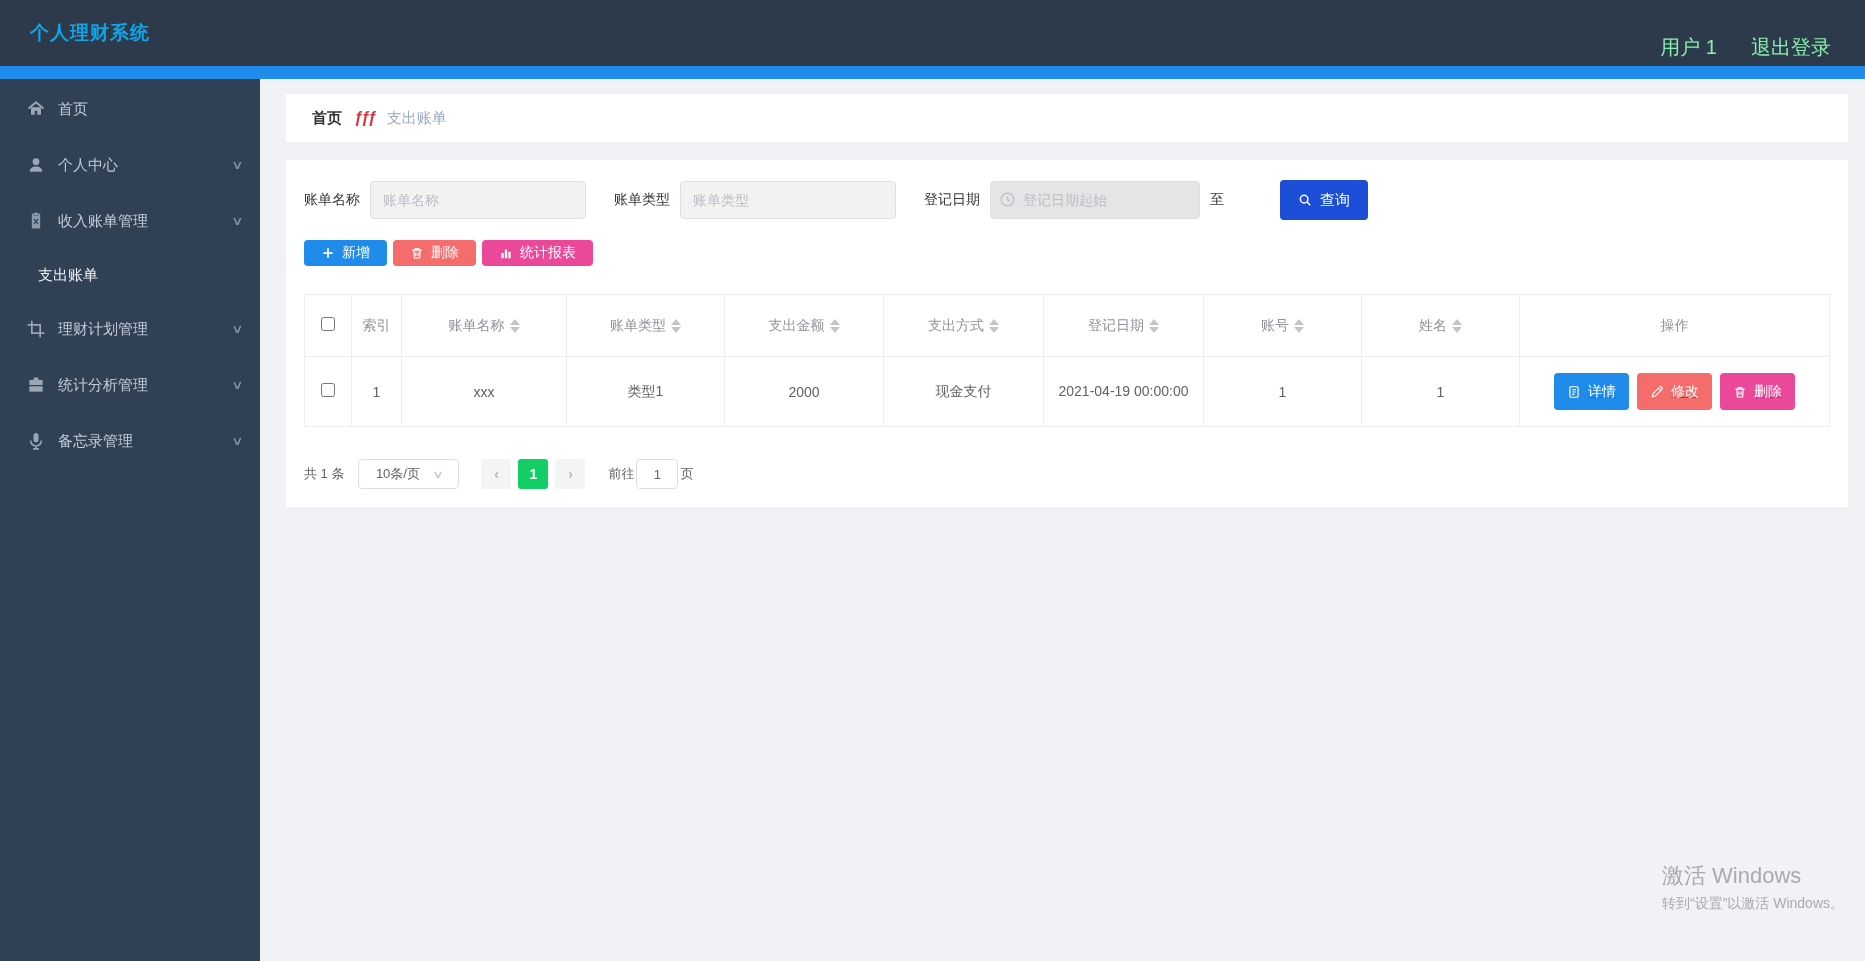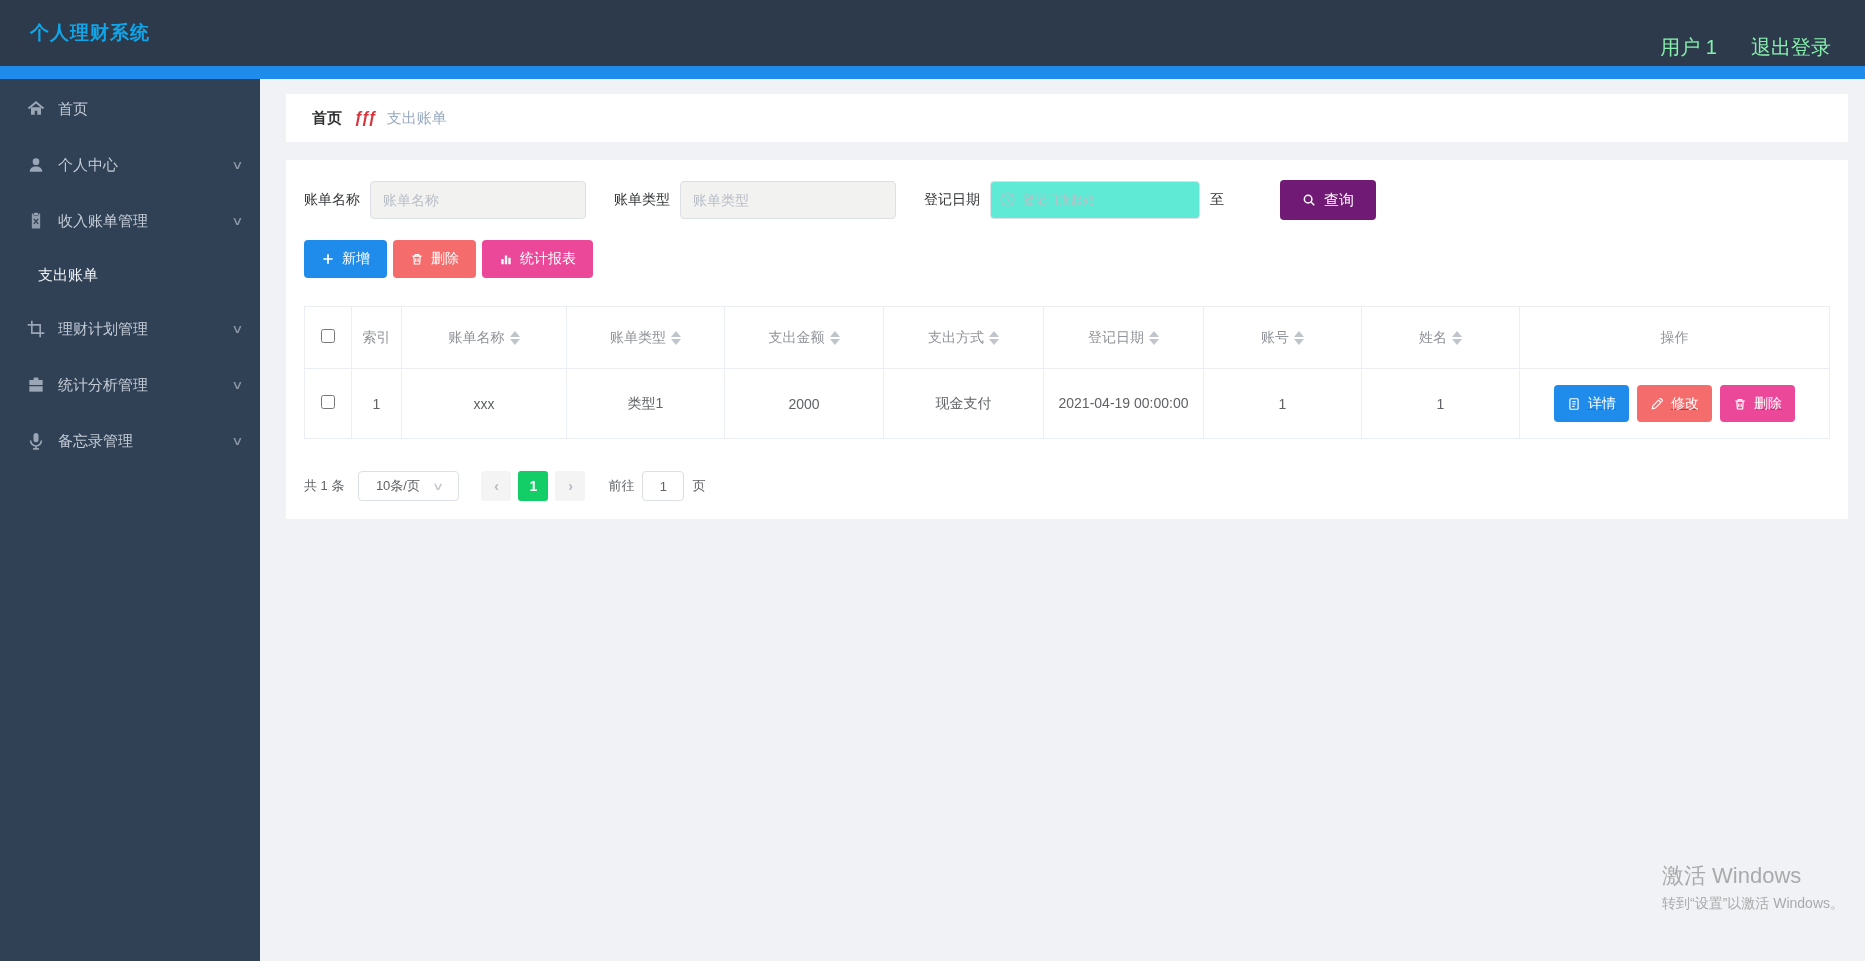--- a/index.html
+++ b/index.html
@@ -33,34 +33,34 @@
   .crumb-cur { color:#9aabc0; font-size:15px; }
 
   
   .panel { background:#fff; padding:20px 18px 18px 18px; min-height:336px; }
 
   .search-row { display:flex; align-items:center; margin-bottom:20px; }
   .search-row .flabel { font-size:14px; color:#34363a; margin-right:10px; white-space:nowrap; }
   .tinput { width:216px; height:38px; background:#f2f2f0; border:1px solid #dcdfe6; border-radius:4px; padding:0 12px; font-size:14px; color:#606266; outline:none; }
   .tinput::placeholder { color:#b9bec7; }
   .dinput-wrap { position:relative; width:210px; height:38px; margin-right:0; }
-  .dinput { width:100%; height:100%; background:#5eead4; border:1px solid #dcdfe6; border-radius:4px; padding:0 10px 0 32px; font-size:12px; color:#606266; outline:none; }
+  .dinput { width:100%; height:100%; background:#e5e5e5; border:1px solid #dcdfe6; border-radius:4px; padding:0 10px 0 32px; font-size:14px; color:#606266; outline:none; }
   .dinput::placeholder { color:#b9bec7; }
   .clock { position:absolute; left:9px; top:10px; width:17px; height:17px; color:#b9c2cc; }
   .gap28 { width:28px; }
   .to-label { font-size:14px; color:#34363a; margin:0 10px; }
 
   .btn { border:none; border-radius:4px; color:#fff; font-size:14px; display:inline-flex; align-items:center; justify-content:center; gap:7px; cursor:pointer; }
   .btn svg { width:14px; height:14px; }
-  .btn-query { width:96px; height:40px; background:#701a75; margin-left:46px; font-size:15px; }
+  .btn-query { width:88px; height:40px; background:#1d4ed8; margin-left:46px; font-size:15px; }
   .btn-blue { background:#1f8ceb; }
   .btn-red { background:#f56c6c; }
   .btn-yellow { background:#ec4899; }
   .toolbar-row { display:flex; gap:6px; margin-bottom:28px; }
-  .toolbar-row .btn { height:38px; padding:0 17px; }
+  .toolbar-row .btn { height:26px; padding:0 17px; }
 
   
   table.grid { border-collapse:collapse; width:1525px; table-layout:fixed; }
   table.grid th, table.grid td { border:1px solid #ebeef5; text-align:center; font-weight:normal; vertical-align:middle; }
   table.grid th { color:#909399; font-size:14px; height:62px; background:#fff; padding:6px 6px; }
   table.grid td { color:#606266; font-size:14px; height:70px; padding:6px 8px; }
   .th-inner { display:inline-flex; align-items:center; gap:5px; justify-content:center; }
   .caret { display:inline-flex; flex-direction:column; gap:2px; }
   .caret i { display:block; width:0; height:0; border-left:5px solid transparent; border-right:5px solid transparent; }
   .caret .up { border-bottom:6px solid #c0c4cc; }
@@ -70,21 +70,21 @@
   .op-cell .btn { height:37px; padding:0 13px; font-size:14px; }
   input.rowck { width:14px; height:14px; accent-color:#fff; }
 
   
   .pager { display:flex; align-items:center; margin-top:32px; font-size:13px; color:#606266; }
   .pager .total { margin-right:14px; }
   .size-select { width:101px; height:30px; border:1px solid #dcdfe6; border-radius:4px; display:flex; align-items:center; justify-content:center; gap:14px; color:#606266; background:#fff; cursor:pointer; margin-right:22px; }
   .size-select .chev { color:#c0c4cc; font-size:11px; transform:scaleX(1.5); }
   .pg-btn { width:30px; height:30px; border-radius:3px; background:#f4f4f5; color:#b6bac1; display:flex; align-items:center; justify-content:center; font-size:14px; cursor:pointer; margin-right:7px; font-weight:bold; }
   .pg-cur { width:30px; height:30px; border-radius:3px; background:#13ce66; color:#fff; display:flex; align-items:center; justify-content:center; font-size:14px; margin-right:7px; font-weight:bold; cursor:pointer; }
-  .goto { margin-left:16px; display:flex; align-items:center; gap:8px; color:#606266; }
+  .goto { margin-left:16px; display:flex; align-items:center; gap:2px; color:#606266; }
   .goto input { width:42px; height:30px; border:1px solid #dcdfe6; border-radius:4px; text-align:center; font-size:13px; color:#606266; outline:none; }
 
   
   .watermark { position:absolute; right:24px; bottom:48px; text-align:left; color:#a9aaab; }
   .watermark .w1 { font-size:22px; }
   .watermark .w2 { font-size:14px; margin-top:4px; color:#a9aaab; }
 </style>
 </head>
 <body>
 

